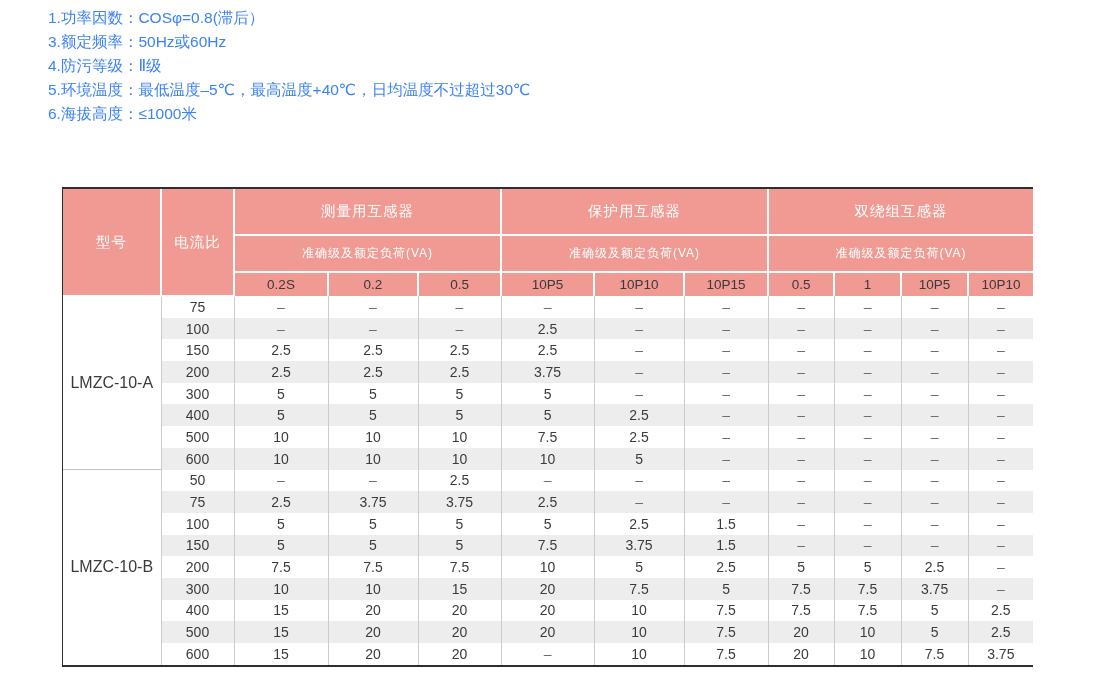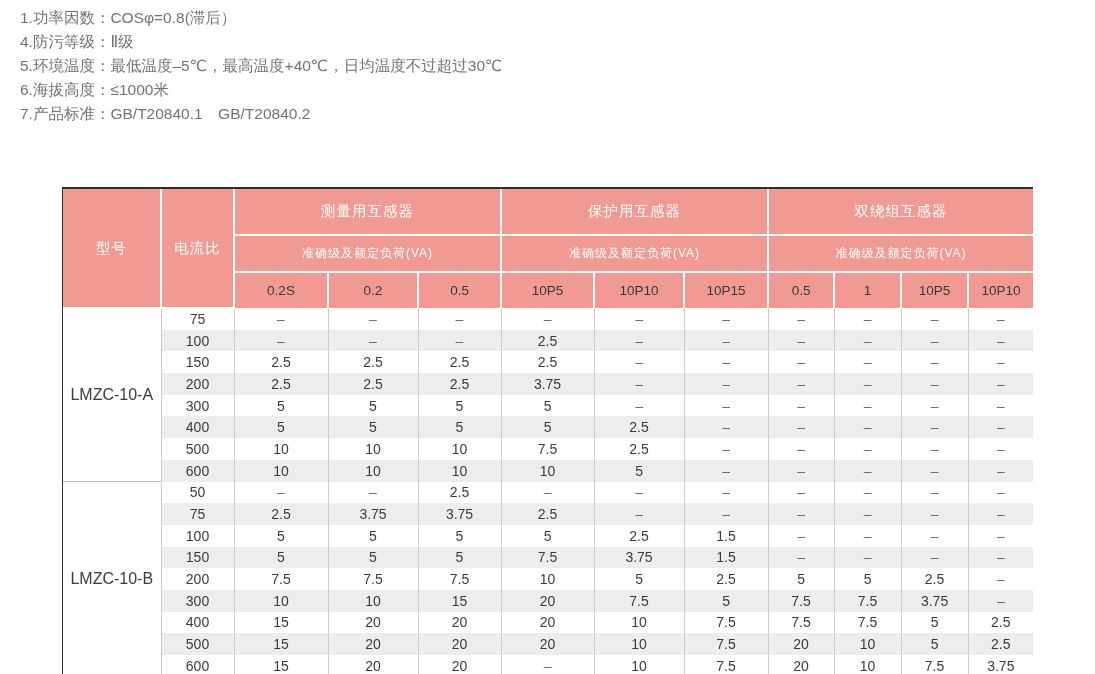--- a/index.html
+++ b/index.html
@@ -13,22 +13,22 @@
   }
   *{box-sizing:border-box;}
   html,body{margin:0;padding:0;}
   body{
     width:1095px;height:674px;position:relative;overflow:hidden;
     background:#ffffff;
     font-family:"Liberation Sans","DejaVu Sans",sans-serif;
     color:#333333;
   }
   .notes{
-    position:absolute;left:20px;top:6px;
-    font-size:15.5px;line-height:24px;color:#737373;
+    position:absolute;left:48px;top:6px;
+    font-size:15.5px;line-height:24px;color:#3b82f6;
     white-space:pre;
   }
   .note{height:24px;}
   .table-wrap{
     position:absolute;left:62px;top:187px;width:971px;
     border:2px solid var(--border-dark);
     border-left-width:1px;border-right-width:1px;
     background:#ffffff;
   }
   table{
@@ -38,21 +38,21 @@
     background:var(--header-bg);
     color:var(--header-text);
     font-weight:normal;
     border:2px solid #ffffff;
     text-align:center;vertical-align:middle;
     padding:0;letter-spacing:1px;
   }
   thead tr.h1 th{height:46px;font-size:14.5px;border-top:none;}
   thead tr.h2 th{height:37px;font-size:12px;}
   thead tr.h3 th{
-    height:36px;font-size:13.5px;letter-spacing:0;
+    height:24px;font-size:13.5px;letter-spacing:0;
     color:var(--subheader-text);border-bottom:none;margin-left:27px;
   }
   thead th:first-child{border-left:none;}
   thead tr th:last-child{border-right:none;}
   th.corner{font-size:14.5px;}
   tbody td{
     height:21.7px;padding:0;text-align:center;vertical-align:middle;
     font-size:14px;color:var(--body-text);
     border-left:1px solid var(--grid-line);
     background:#ffffff;
@@ -61,21 +61,21 @@
   tbody td.model{
     background:#ffffff !important;
     font-size:16px;border-left:none;
   }
   tbody td.model-a{border-bottom:1px solid #c4c4c4;}
   tbody td.dash{color:#6e6e6e;}
 </style>
 </head>
 <body>
 
-<div class="notes"><div class="note">1.功率因数：COSφ=0.8(滞后）</div><div class="note">4.防污等级：Ⅱ级</div><div class="note">5.环境温度：最低温度–5℃，最高温度+40℃，日均温度不过超过30℃</div><div class="note">6.海拔高度：≤1000米</div><div class="note">7.产品标准：GB/T20840.1　GB/T20840.2</div></div>
+<div class="notes"><div class="note">1.功率因数：COSφ=0.8(滞后）</div><div class="note">3.额定频率：50Hz或60Hz</div><div class="note">4.防污等级：Ⅱ级</div><div class="note">5.环境温度：最低温度–5℃，最高温度+40℃，日均温度不过超过30℃</div><div class="note">6.海拔高度：≤1000米</div></div>
 
 <div class="table-wrap">
   <table>
       <colgroup>
         <col style="width: 98px;">
         <col style="width: 73px;">
         <col style="width: 94px;">
         <col style="width: 90px;">
         <col style="width: 83px;">
         <col style="width: 93px;">

